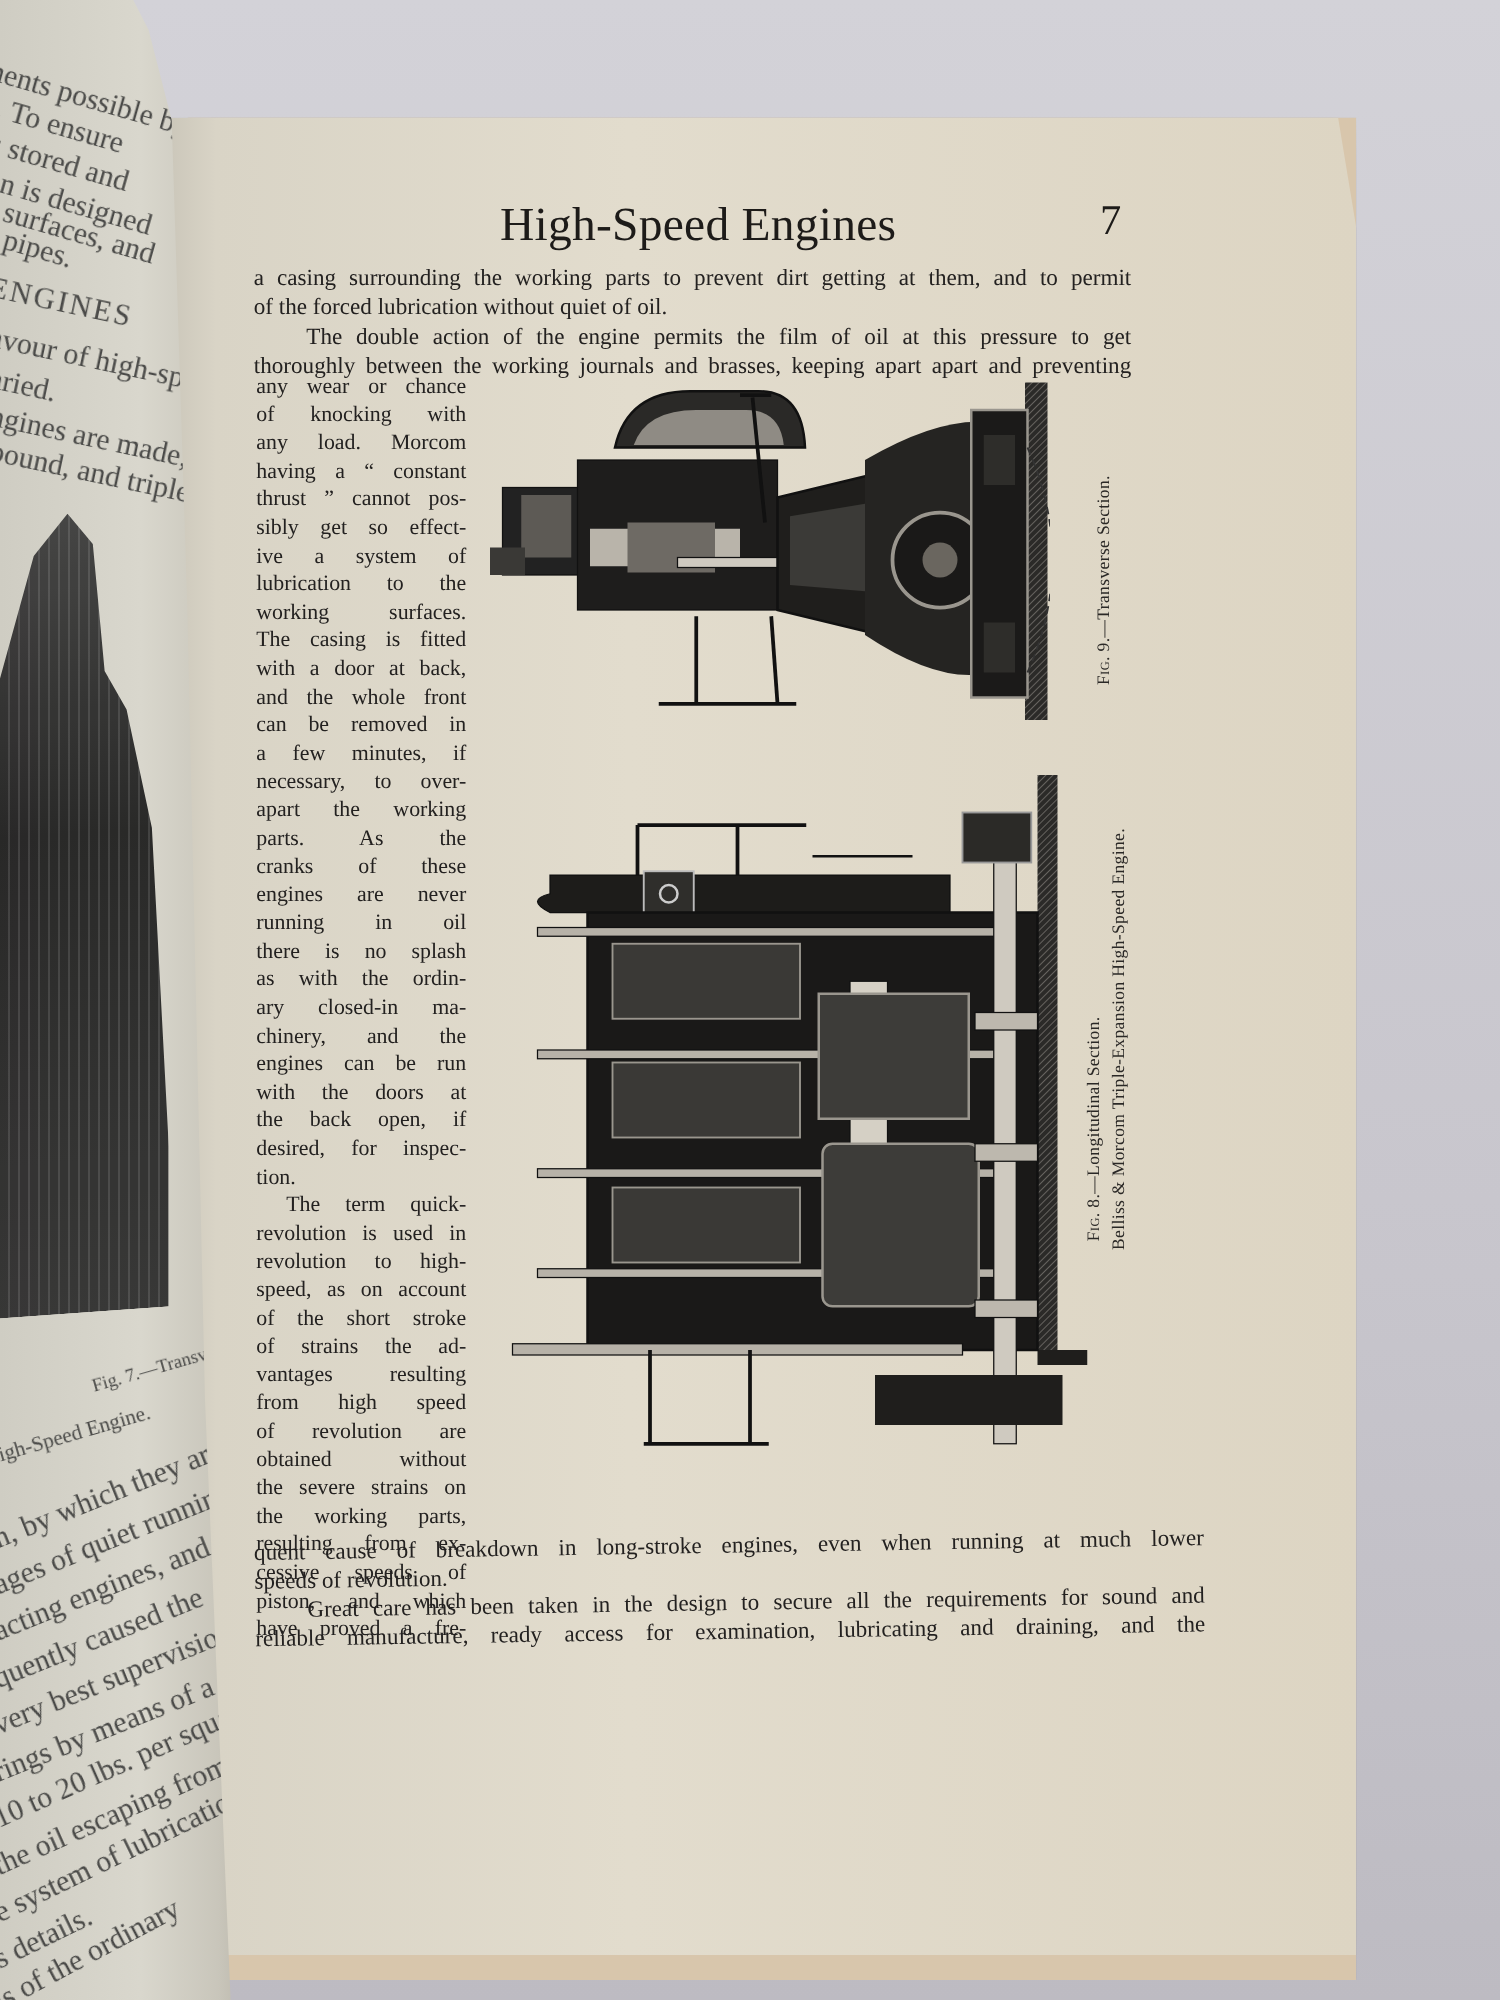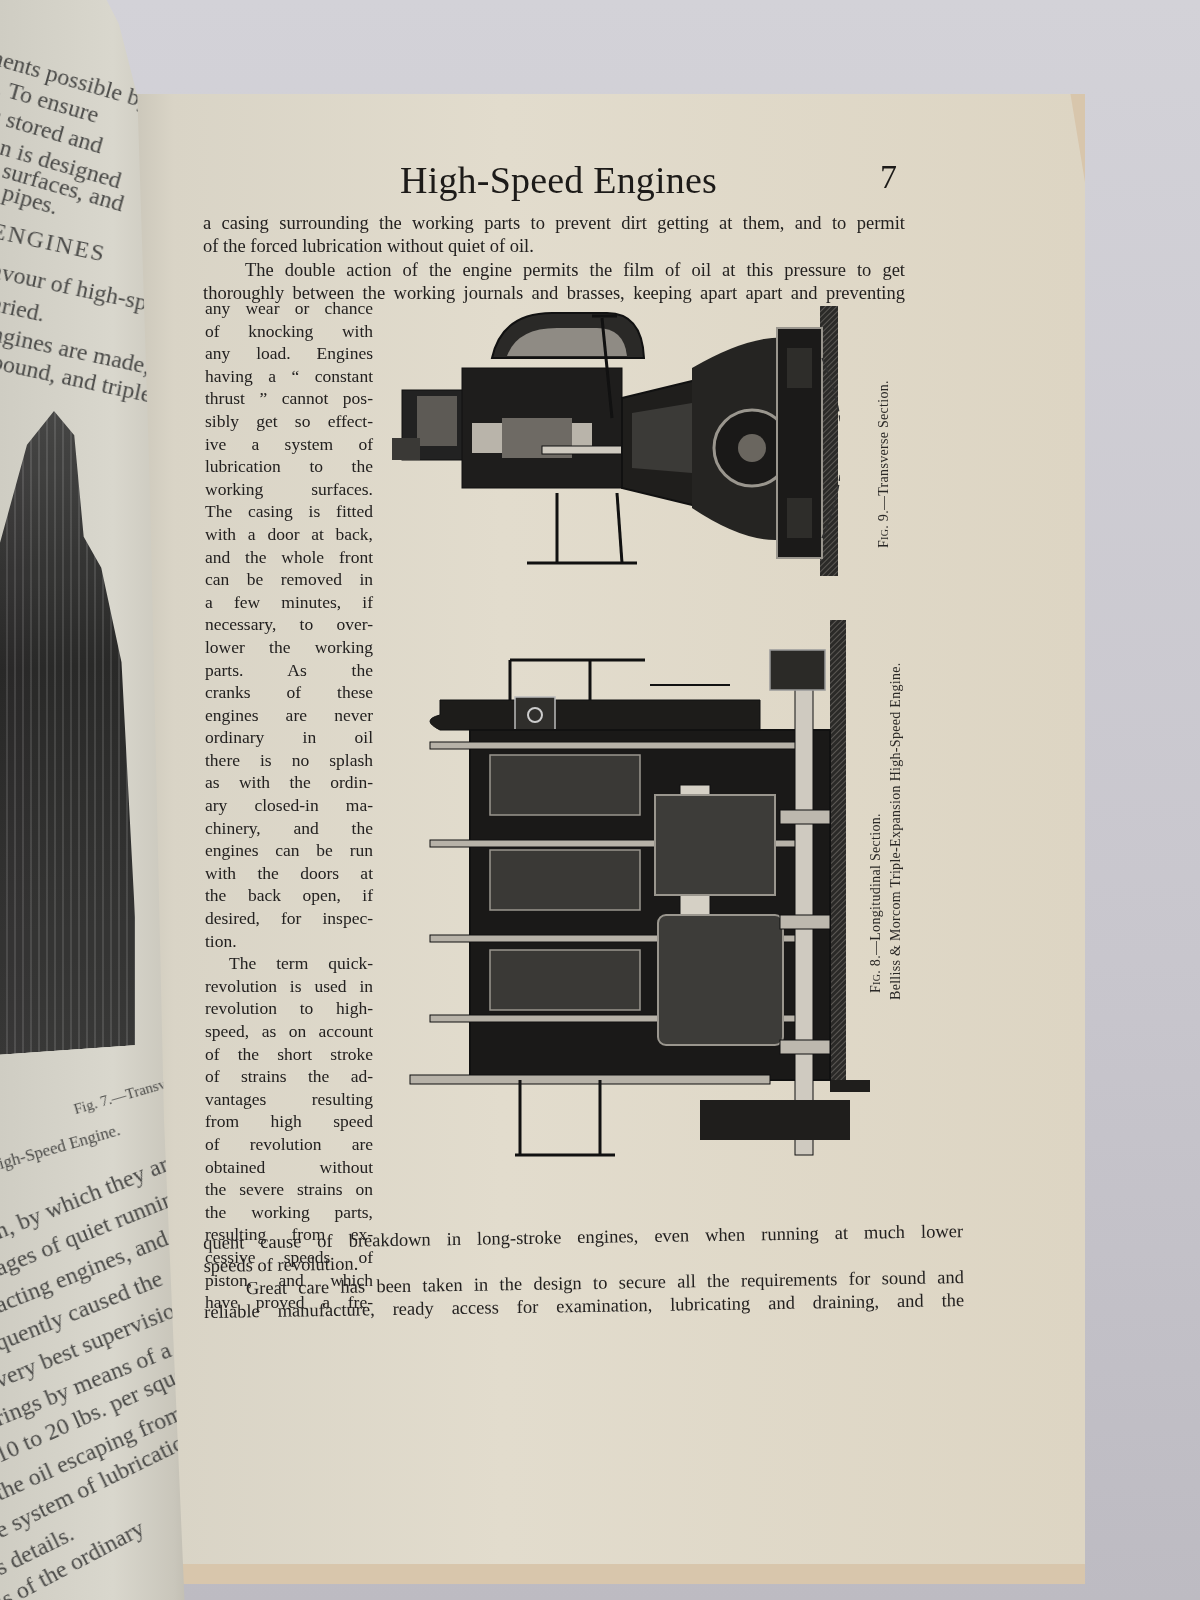--- a/index.html
+++ b/index.html
@@ -148,38 +148,38 @@
 <div class="body-text">
   <div class="full-para" style="top:212px;">a casing surrounding the working parts to prevent dirt getting at them, and to permit</div>
   <div class="full-para last-line" style="top:235px;">of the forced lubrication without quiet of oil.</div>
   <div class="full-para indent" style="top:259px;">The double action of the engine permits the film of oil at this pressure to get</div>
   <div class="full-para" style="top:272px; margin-top:10px;">thoroughly between the working journals and brasses, keeping apart apart and preventing</div>
 </div>
 
 <div class="narrow-col">
   <span class="line">any wear or chance</span>
   <span class="line">of knocking with</span>
-  <span class="line">any load. Engines</span>
+  <span class="line">any load. Morcom</span>
   <span class="line">having a “ constant</span>
   <span class="line">thrust ” cannot pos-</span>
   <span class="line">sibly get so effect-</span>
   <span class="line">ive a system of</span>
   <span class="line">lubrication to the</span>
   <span class="line">working surfaces.</span>
   <span class="line">The casing is fitted</span>
   <span class="line">with a door at back,</span>
   <span class="line">and the whole front</span>
   <span class="line">can be removed in</span>
   <span class="line">a few minutes, if</span>
   <span class="line">necessary, to over-</span>
-  <span class="line">lower the working</span>
+  <span class="line">apart the working</span>
   <span class="line">parts. As the</span>
   <span class="line">cranks of these</span>
   <span class="line">engines are never</span>
-  <span class="line">ordinary in oil</span>
+  <span class="line">running in oil</span>
   <span class="line">there is no splash</span>
   <span class="line">as with the ordin-</span>
   <span class="line">ary closed-in ma-</span>
   <span class="line">chinery, and the</span>
   <span class="line">engines can be run</span>
   <span class="line">with the doors at</span>
   <span class="line">the back open, if</span>
   <span class="line">desired, for inspec-</span>
   <span class="line end">tion.</span>
   <span class="line ind">The term quick-</span>

